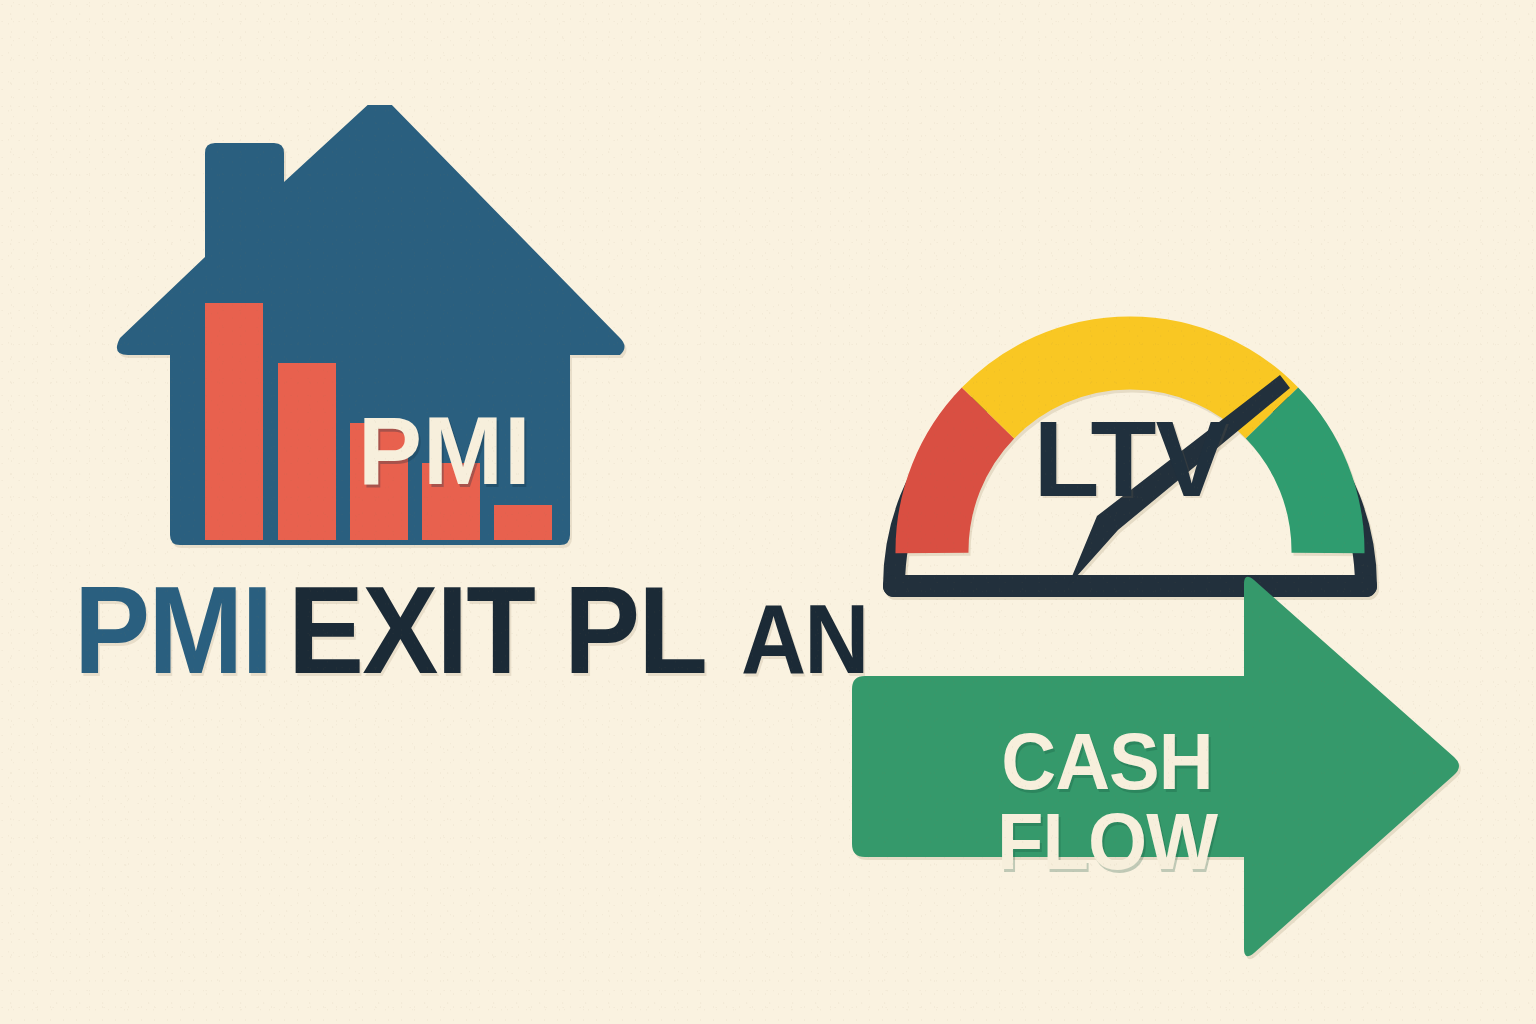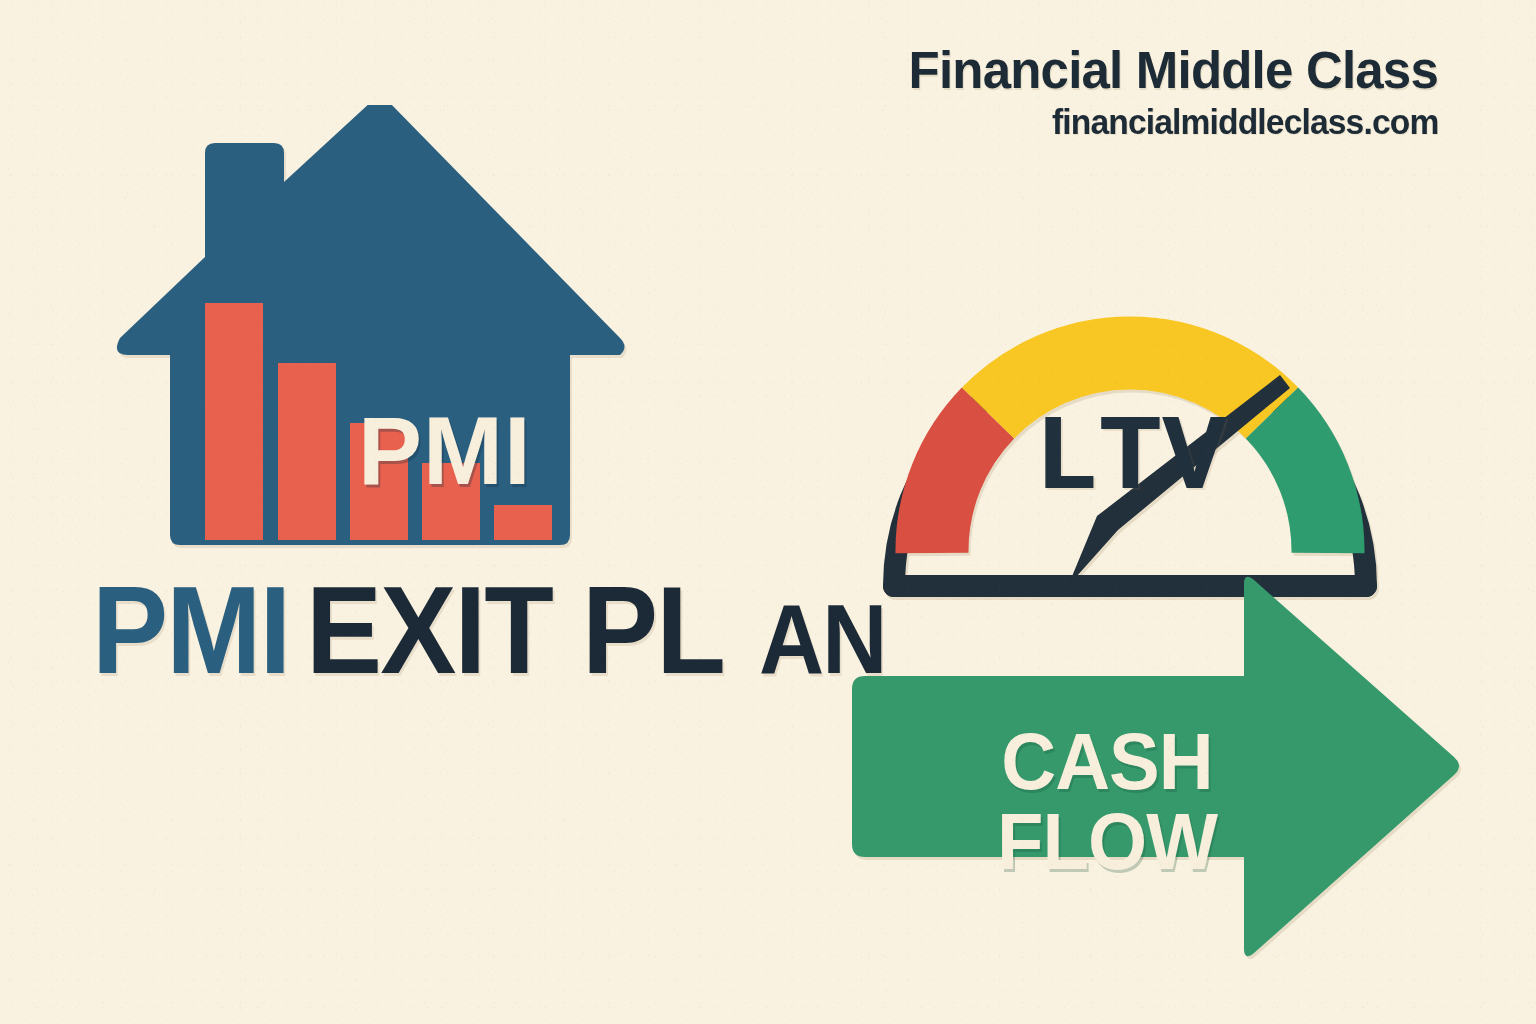--- a/index.html
+++ b/index.html
@@ -77,21 +77,20 @@
     line-height:1;
     text-shadow:2px 3px 0 rgba(20,50,70,.30);
   }
 
   
   #gauge-wrap{
     position:absolute;
     left:872px; top:208px;
     width:516px; height:400px;
     z-index:20;
-    font-family:Liberation Mono, monospace;
   }
   #gauge-wrap svg{display:block;filter:drop-shadow(2px 3px 0 rgba(140,120,85,.18));}
   .gauge-label{
     position:absolute;
     left:0; right:0;
     top:197px;
     text-align:center;
     font-size:108px;
     font-weight:bold;
     color:#20303d;
@@ -101,21 +100,20 @@
     pointer-events:none;
   }
 
   
   #headline{
     position:absolute;
     left:74px; top:568px;
     white-space:nowrap;
     z-index:40;
     line-height:1;
-    margin-left:18px;
   }
   #headline span{
     font-size:124px;
     font-weight:bold;
     letter-spacing:-2px;
     display:inline-block;
     transform:scaleX(.92);
     transform-origin:left bottom;
     text-shadow:2px 3px 0 rgba(140,120,85,.16);
   }
@@ -224,24 +222,20 @@
 
       <path fill="#22303c" d="M 196 378
                L 225 308
                L 408 167
                L 418 180
                L 246 322 Z"></path>
     </svg>
     <div class="gauge-label">LTV</div>
   </div>
 
-  <div id="brand">
-    <div class="name">Financial Middle Class</div>
-    <div class="url">financialmiddleclass.com</div>
-  </div>
 
   <div id="headline">
     <span class="t-blue">PMI</span><span class="t-dark"> EXIT PL</span><span class="t-small">AN</span>
   </div>
 
 
   <div id="arrow-wrap">
     <svg width="620" height="390" viewBox="0 0 620 390">
       <path fill="#35996b" d="M 12 117
                Q 12 104 25 104

